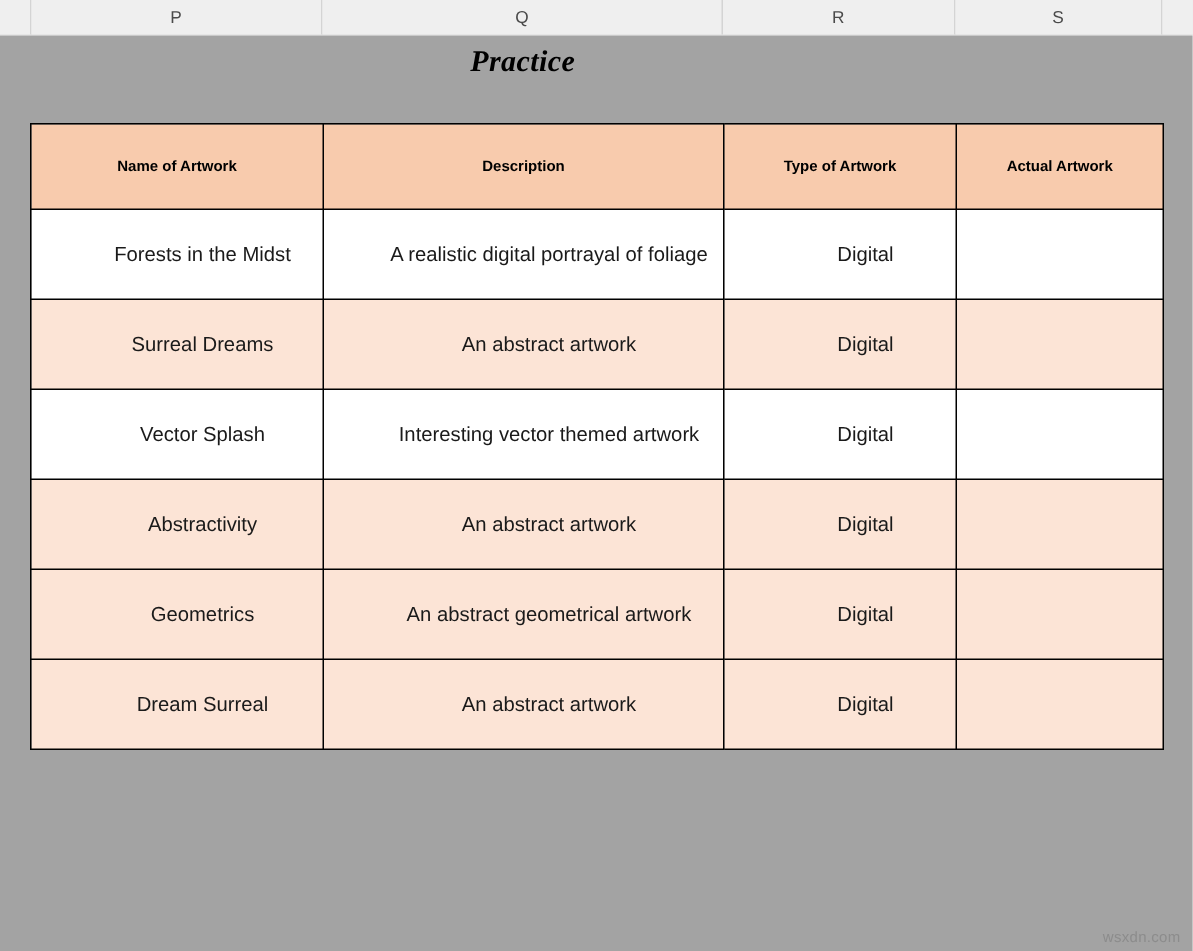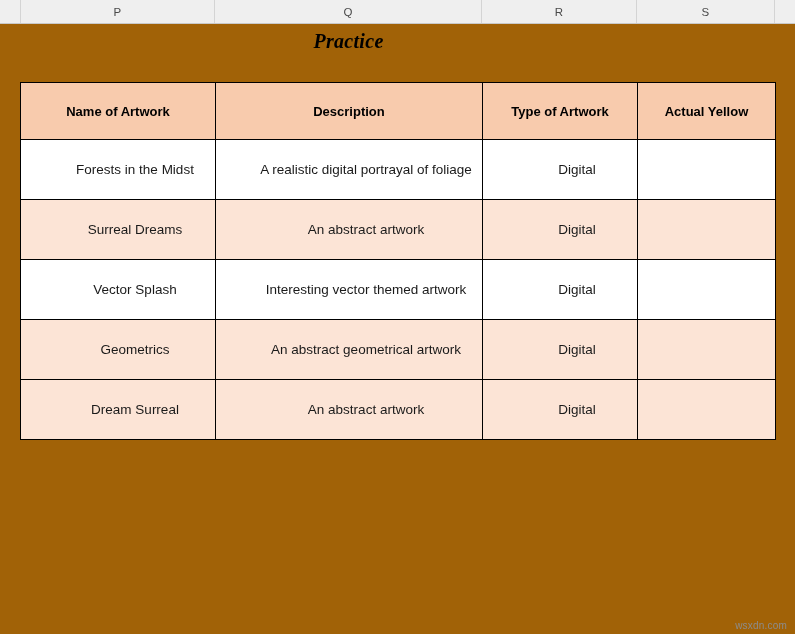--- a/index.html
+++ b/index.html
@@ -53,21 +53,21 @@
     background: #efefef;
   }
 
   
   .sheet {
     position: absolute;
     top: 24px;
     left: 0;
     width: 795px;
     height: 610px;
-    background: #a16207;
+    background: #a3a3a3;
   }
 
   
   .sheet-title {
     position: absolute;
     top: 6px;
     left: 215px;
     width: 267px;
     text-align: center;
     font-size: 20px;
@@ -93,21 +93,21 @@
     padding: 0 6px;
     text-align: center;
     vertical-align: middle;
     font-family: "Liberation Sans", sans-serif;
     color: #1a1a1a;
     box-sizing: border-box;
   }
   .artwork-table thead th {
     height: 57px;
     background: #f8cbad;
-    font-size: 13px;
+    font-size: 10px;
     font-weight: bold;
     color: #000000;
   }
   .artwork-table tbody td {
     height: 60px;
     font-size: 13.5px;
     font-weight: normal;
     padding-left: 40px;
   }
   .artwork-table tbody tr.row-plain td {
@@ -155,21 +155,21 @@
       <col class="col-name">
       <col class="col-desc">
       <col class="col-type">
       <col class="col-actual">
     </colgroup>
     <thead>
       <tr>
         <th>Name of Artwork</th>
         <th>Description</th>
         <th>Type of Artwork</th>
-        <th>Actual Yellow</th>
+        <th>Actual Artwork</th>
       </tr>
     </thead>
     <tbody>
       <tr class="row-plain">
         <td>Forests in the Midst</td>
         <td>A realistic digital portrayal of  foliage</td>
         <td>Digital</td>
         <td></td>
       </tr>
       <tr class="row-tint">
@@ -178,20 +178,26 @@
         <td>Digital</td>
         <td></td>
       </tr>
       <tr class="row-plain">
         <td>Vector Splash</td>
         <td>Interesting vector themed artwork</td>
         <td>Digital</td>
         <td></td>
       </tr>
       <tr class="row-tint">
+        <td>Abstractivity</td>
+        <td>An abstract artwork</td>
+        <td>Digital</td>
+        <td></td>
+      </tr>
+      <tr class="row-tint">
         <td>Geometrics</td>
         <td>An abstract geometrical artwork</td>
         <td>Digital</td>
         <td></td>
       </tr>
       <tr class="row-tint">
         <td>Dream Surreal</td>
         <td>An abstract artwork</td>
         <td>Digital</td>
         <td></td>

